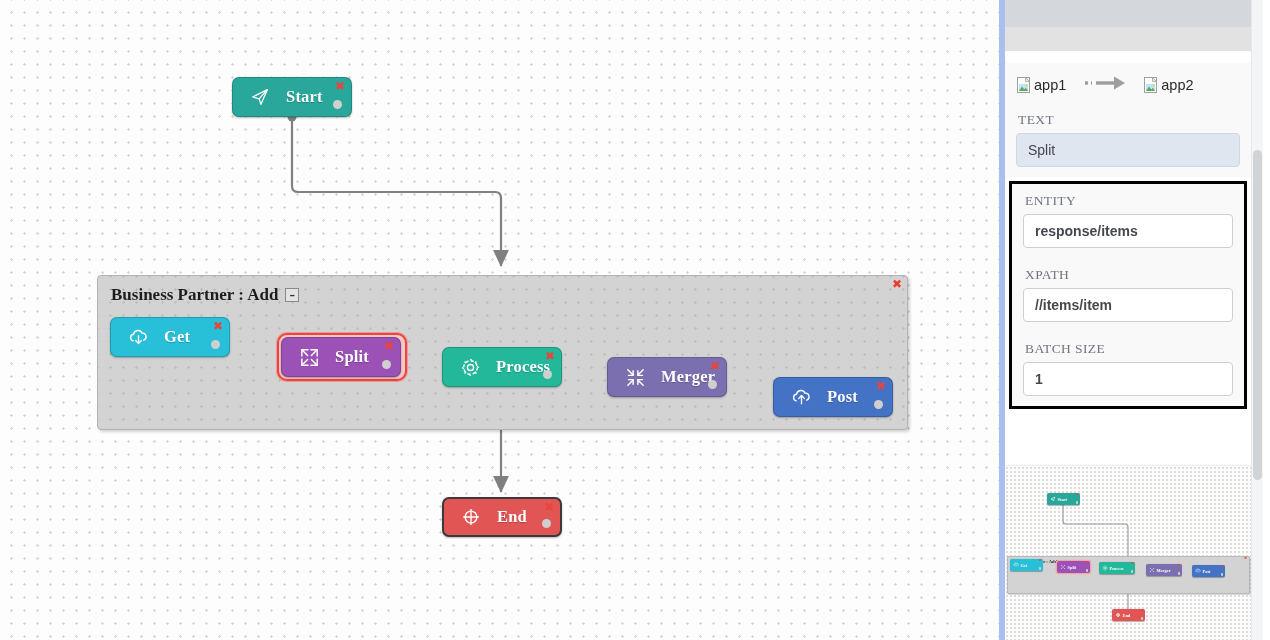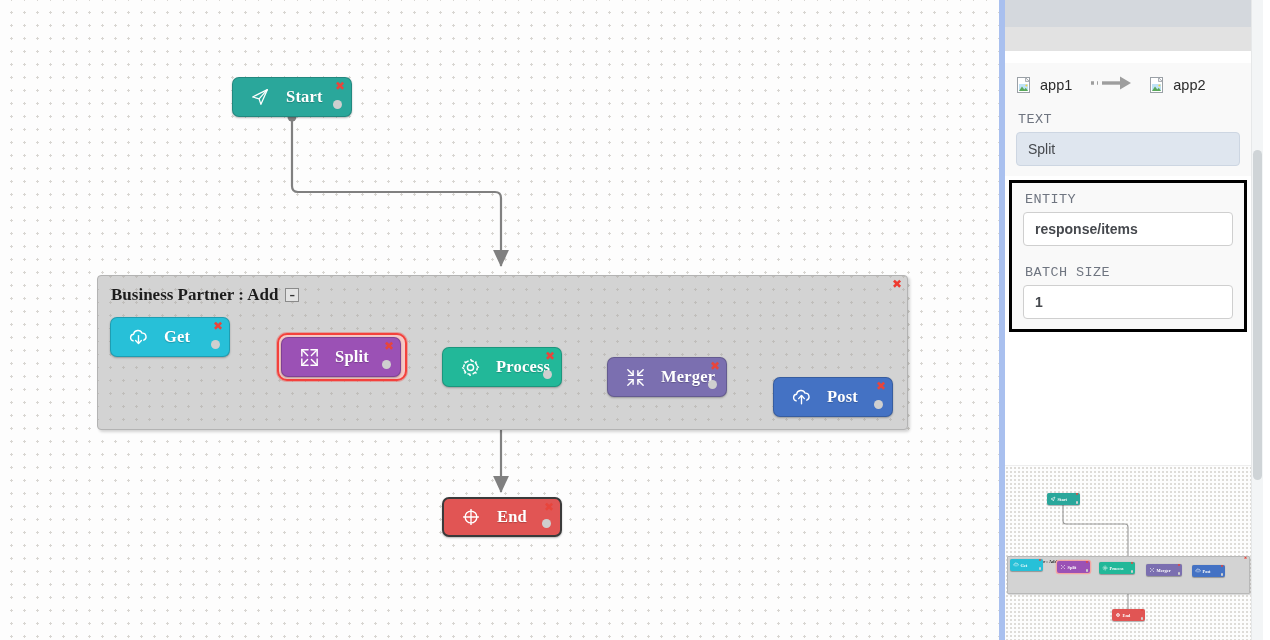--- a/index.html
+++ b/index.html
@@ -124,31 +124,31 @@
   .pband1 { height: 27px; background: #d4d8dd; }
   .pband2 { height: 3px; background: #e2e2e2; }
   .pband3 { height: 21px; background: #e2e2e2; }
   .pwhite { height: 12px; background: #ffffff; }
 
   .apps-row {
     background: #f9f9f9;
     padding: 12px 12px 8px 12px;
     display: flex; align-items: center;
   }
-  .brokenimg { display: inline-flex; align-items: center; gap: 7px; }
+  .brokenimg { display: inline-flex; align-items: center; gap: 1px; }
   .brokenimg .bglyph { width: 16px; height: 16px; display:block; }
   .brokenimg .balt {
     font-family: "Liberation Sans", sans-serif;
     font-size: 14.5px; color: #2b2b2b;
   }
   .arrowpair { flex: 0 0 auto; margin: 0 14px 0 18px; }
 
   .field-block { background: #f9f9f9; padding: 2px 11px 10px 11px; }
   .fld-label {
-    font-family: Liberation Mono, monospace;
+    font-family: Liberation Serif, serif;
     font-size: 13.5px; color: #6f7580;
     letter-spacing: .4px;
     margin: 7px 0 5px 2px;
   }
   .fld-input {
     width: 100%; height: 34px;
     border-radius: 4px;
     padding: 0 11px;
     font-family: "Liberation Sans", sans-serif;
     font-size: 14px; color: #45484d;
@@ -415,20 +415,24 @@
       <div class="fld-label">TEXT</div>
       <div class="fld-input readonly">Split</div>
     </div>
 
     <div class="highlight-box">
       <div class="field-block">
         <div class="fld-label">ENTITY</div>
         <div class="fld-input plain">response/items</div>
       </div>
       <div class="field-block">
+        <div class="fld-label">XPATH</div>
+        <div class="fld-input plain">//items/item</div>
+      </div>
+      <div class="field-block">
         <div class="fld-label">BATCH SIZE</div>
         <div class="fld-input plain">1</div>
       </div>
     </div>
   </div>
 
   <div id="minimap">
     <svg width="246" height="175" style="position:absolute;left:0;top:0">
       <path d="M58,39 L58,55 Q58,58 61,58 L120,58 Q123,58 123,61 L123,90" fill="none" stroke="#9a9a9a" stroke-width="1.1"></path>
       <path d="M50,99 L50,103 Q50,105 53,105 L63,105 Q66,105 66,102 L66,94 Q66,91 69,91 L85,91" fill="none" stroke="#9a9a9a" stroke-width="1"></path>

